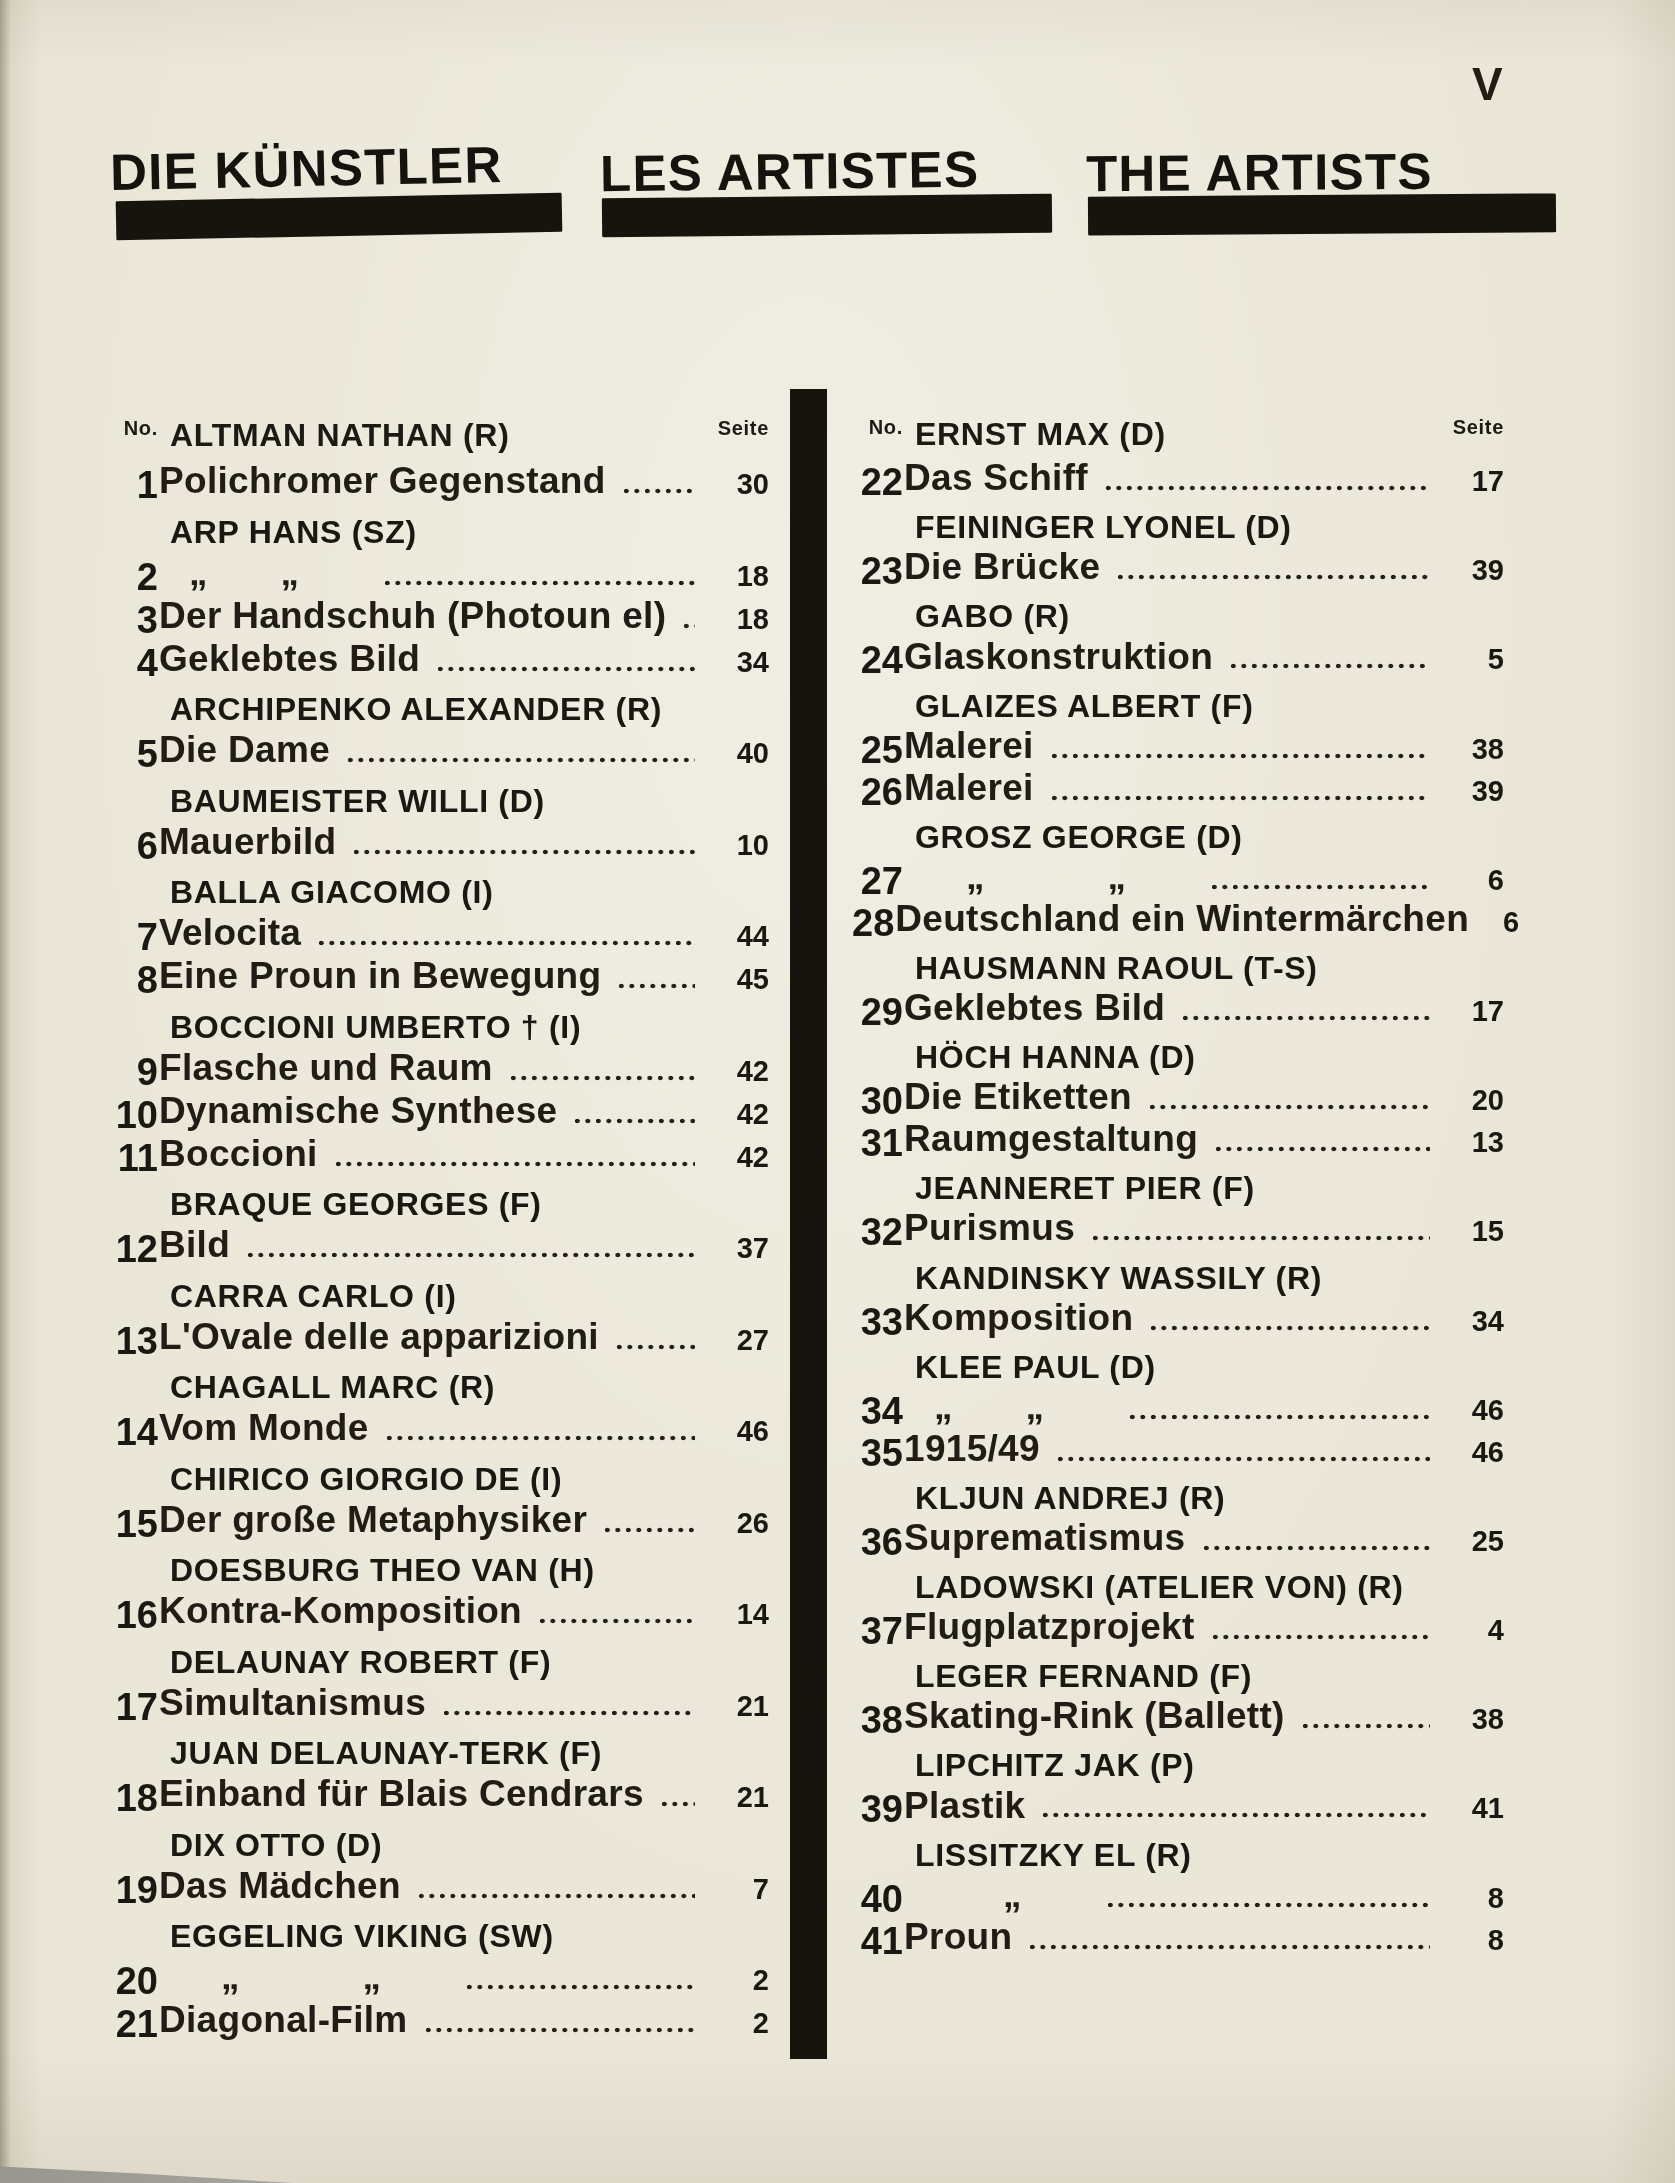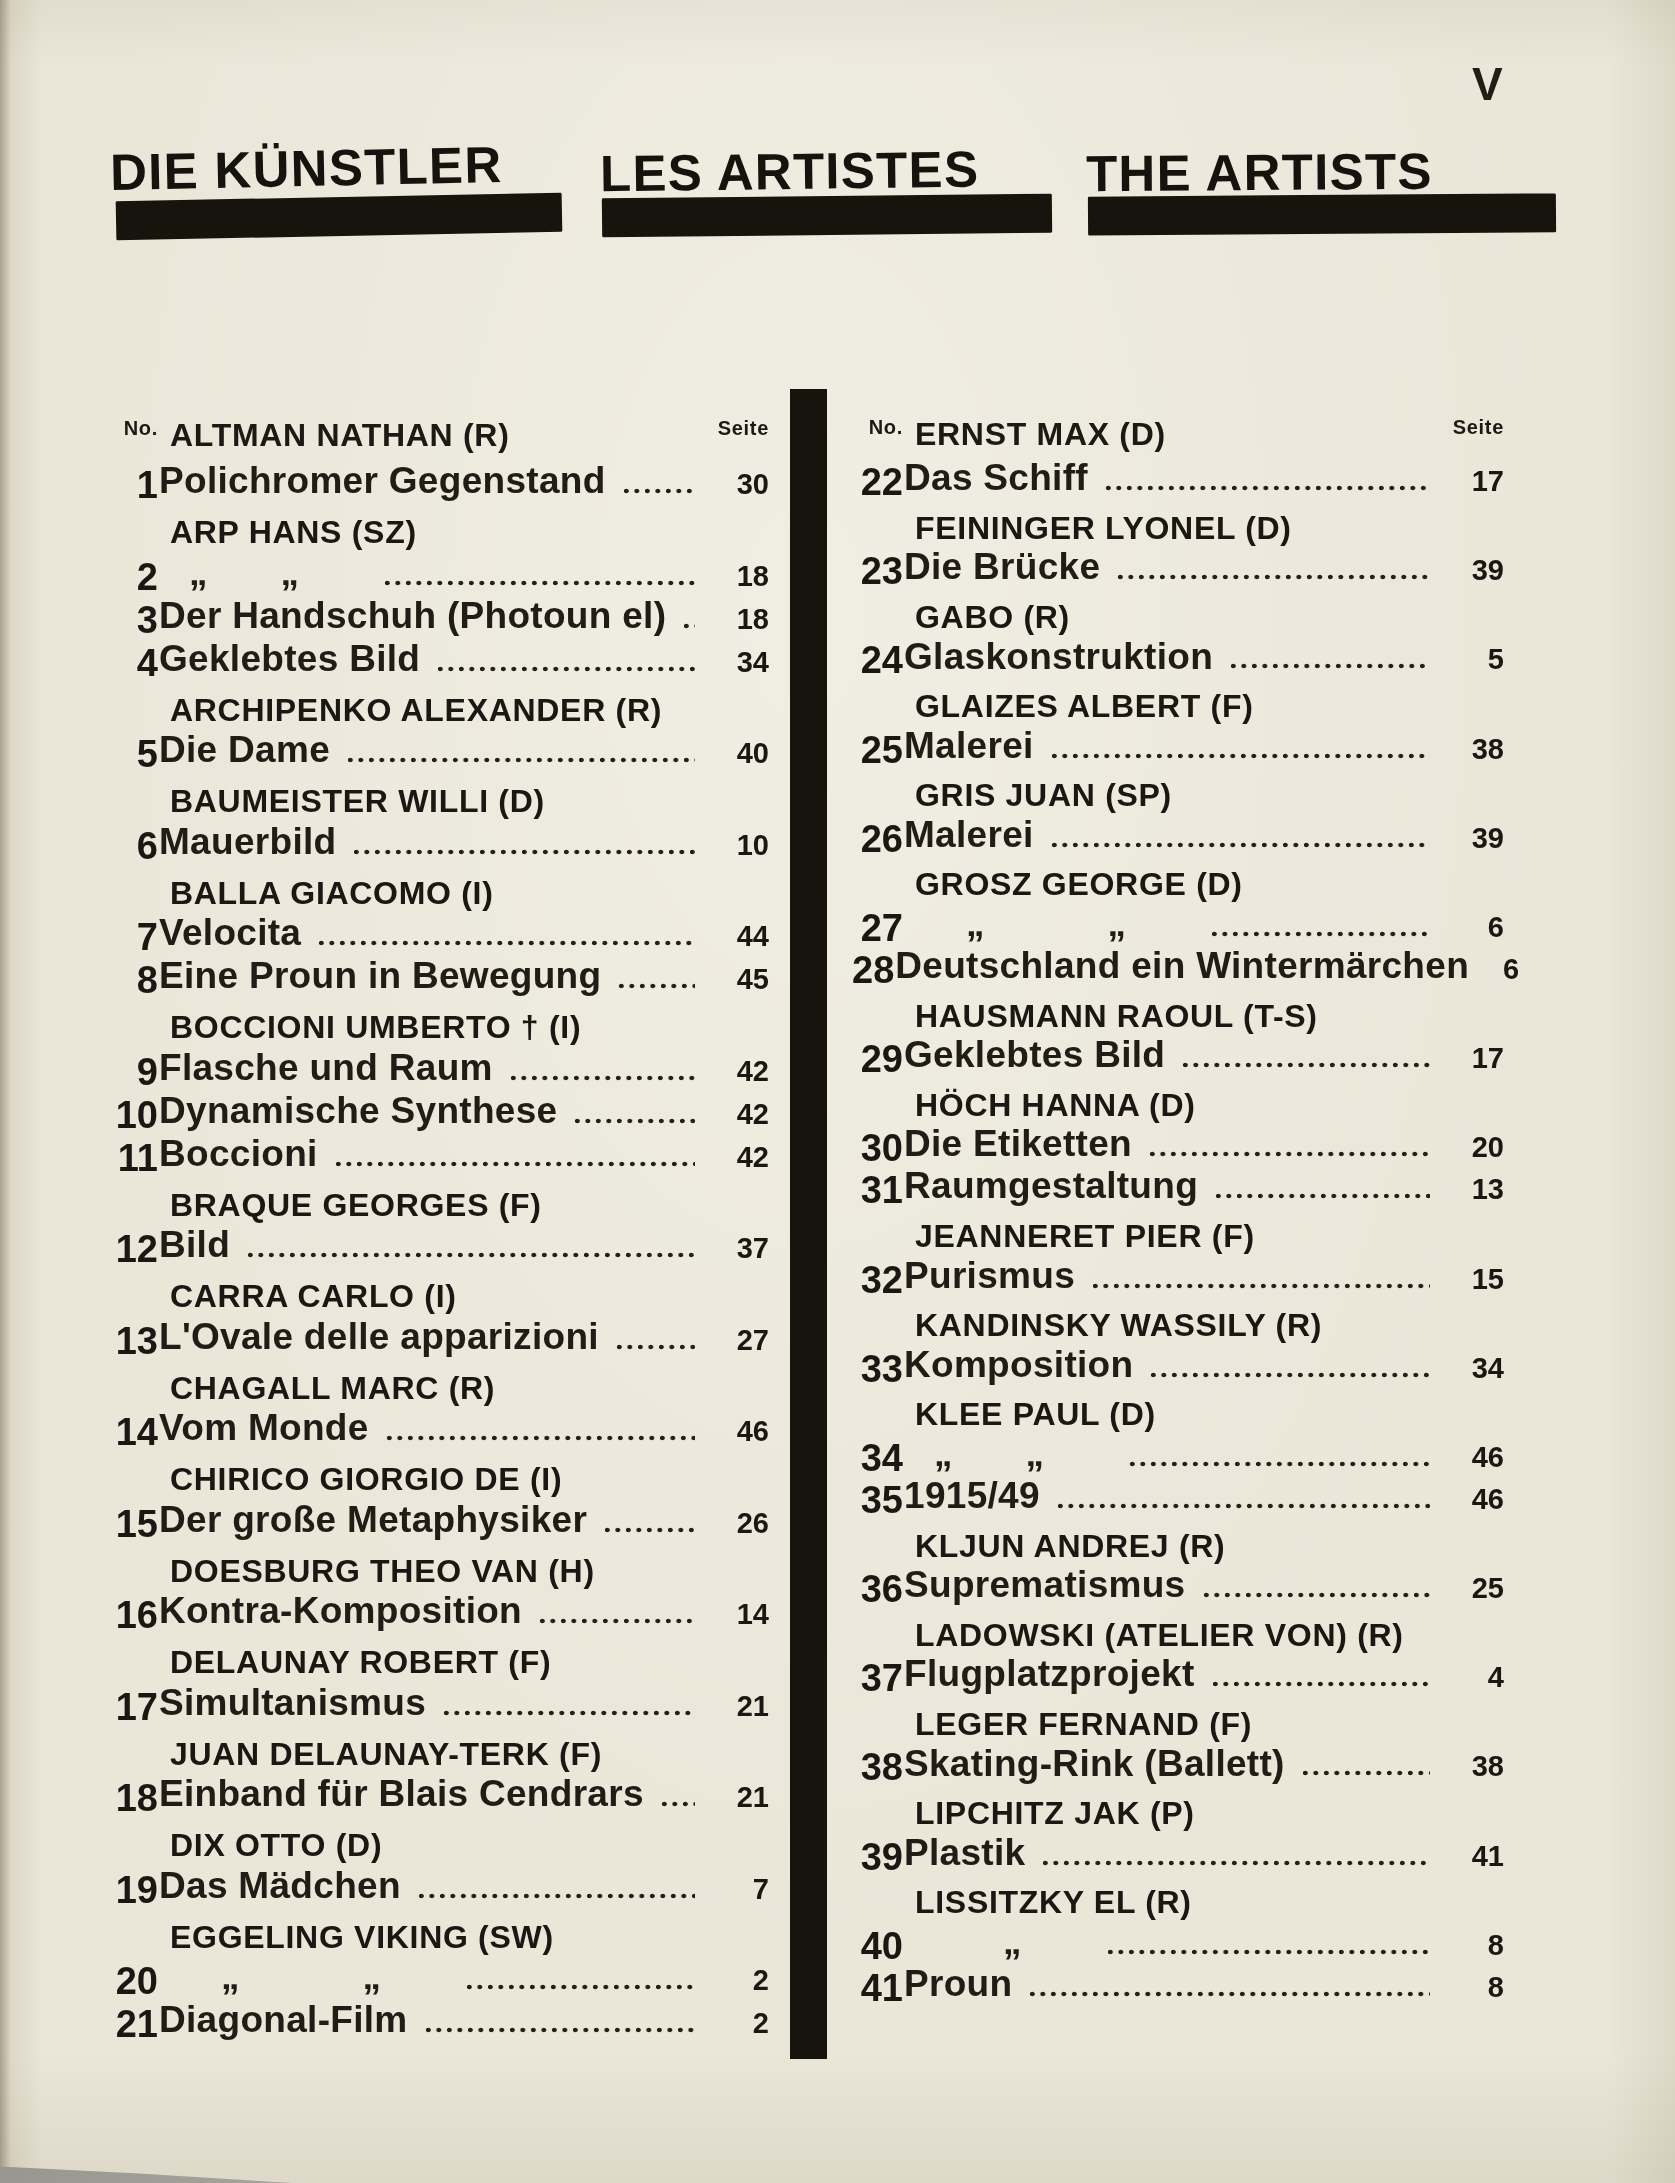--- a/index.html
+++ b/index.html
@@ -43,21 +43,21 @@
   .col-left{left:107px;top:417px;width:662px;--rowh:43px;--artm:10.5px;--arth:38px;}
   .col-right{left:852px;top:416px;width:652px;--rowh:42px;--artm:9.2px;--arth:38px;}
 
   .line{display:flex;align-items:flex-end;height:var(--rowh);}
   .colhead{display:flex;align-items:flex-start;height:var(--rowh);}
   .no-label{width:51px;text-align:right;font-size:20px;font-weight:700;padding-bottom:5.3px;letter-spacing:0.7px;}
   .head-artist{margin-left:12px;font-size:32px;font-weight:700;letter-spacing:0.7px;white-space:nowrap;}
   .head-spacer{flex:1;}
   .seite-label{font-size:20px;font-weight:700;padding-bottom:6.6px;letter-spacing:0.7px;}
 
-  .artist-line{display:flex;align-items:center;height:var(--arth);margin-top:var(--artm);}
+  .artist-line{display:flex;align-items:flex-start;height:var(--arth);margin-top:var(--artm);}
   .artist-name{margin-left:63px;font-size:32px;font-weight:700;letter-spacing:0.7px;white-space:nowrap;color:#1b1712;}
 
   .num{width:51px;text-align:right;font-size:38px;font-weight:700;line-height:0.92;color:#1b1712;}
   .title{margin-left:1px;font-size:37px;font-weight:700;letter-spacing:0.3px;line-height:1.05;padding-bottom:2px;white-space:nowrap;color:#211c16;}
   .leader{flex:1;height:8px;margin:0 17px 8px 17px;
     background-image:radial-gradient(circle at 3.3px 4px, #241f17 2.1px, rgba(36,31,23,0) 2.6px);
     background-size:10.5px 8px;background-repeat:repeat-x;background-position:left bottom;}
   .pageno{width:57px;text-align:right;font-size:29px;font-weight:700;padding-bottom:2px;color:#1b1712;}
 
   .ditto-pair{padding-left:30px;word-spacing:62px;}
@@ -295,23 +295,20 @@
         </div>
         <div class="artist-line">
           <span class="artist-name">GLAIZES ALBERT (F)</span>
         </div>
         <div class="line">
           <span class="num">25</span>
           <span class="title">Malerei</span>
           <div class="leader"></div>
           <span class="pageno">38</span>
         </div>
-        <div class="artist-line">
-          <span class="artist-name">GRIS JUAN (SP)</span>
-        </div>
         <div class="line">
           <span class="num">26</span>
           <span class="title">Malerei</span>
           <div class="leader"></div>
           <span class="pageno">39</span>
         </div>
         <div class="artist-line">
           <span class="artist-name">GROSZ GEORGE (D)</span>
         </div>
         <div class="line is-ditto">

